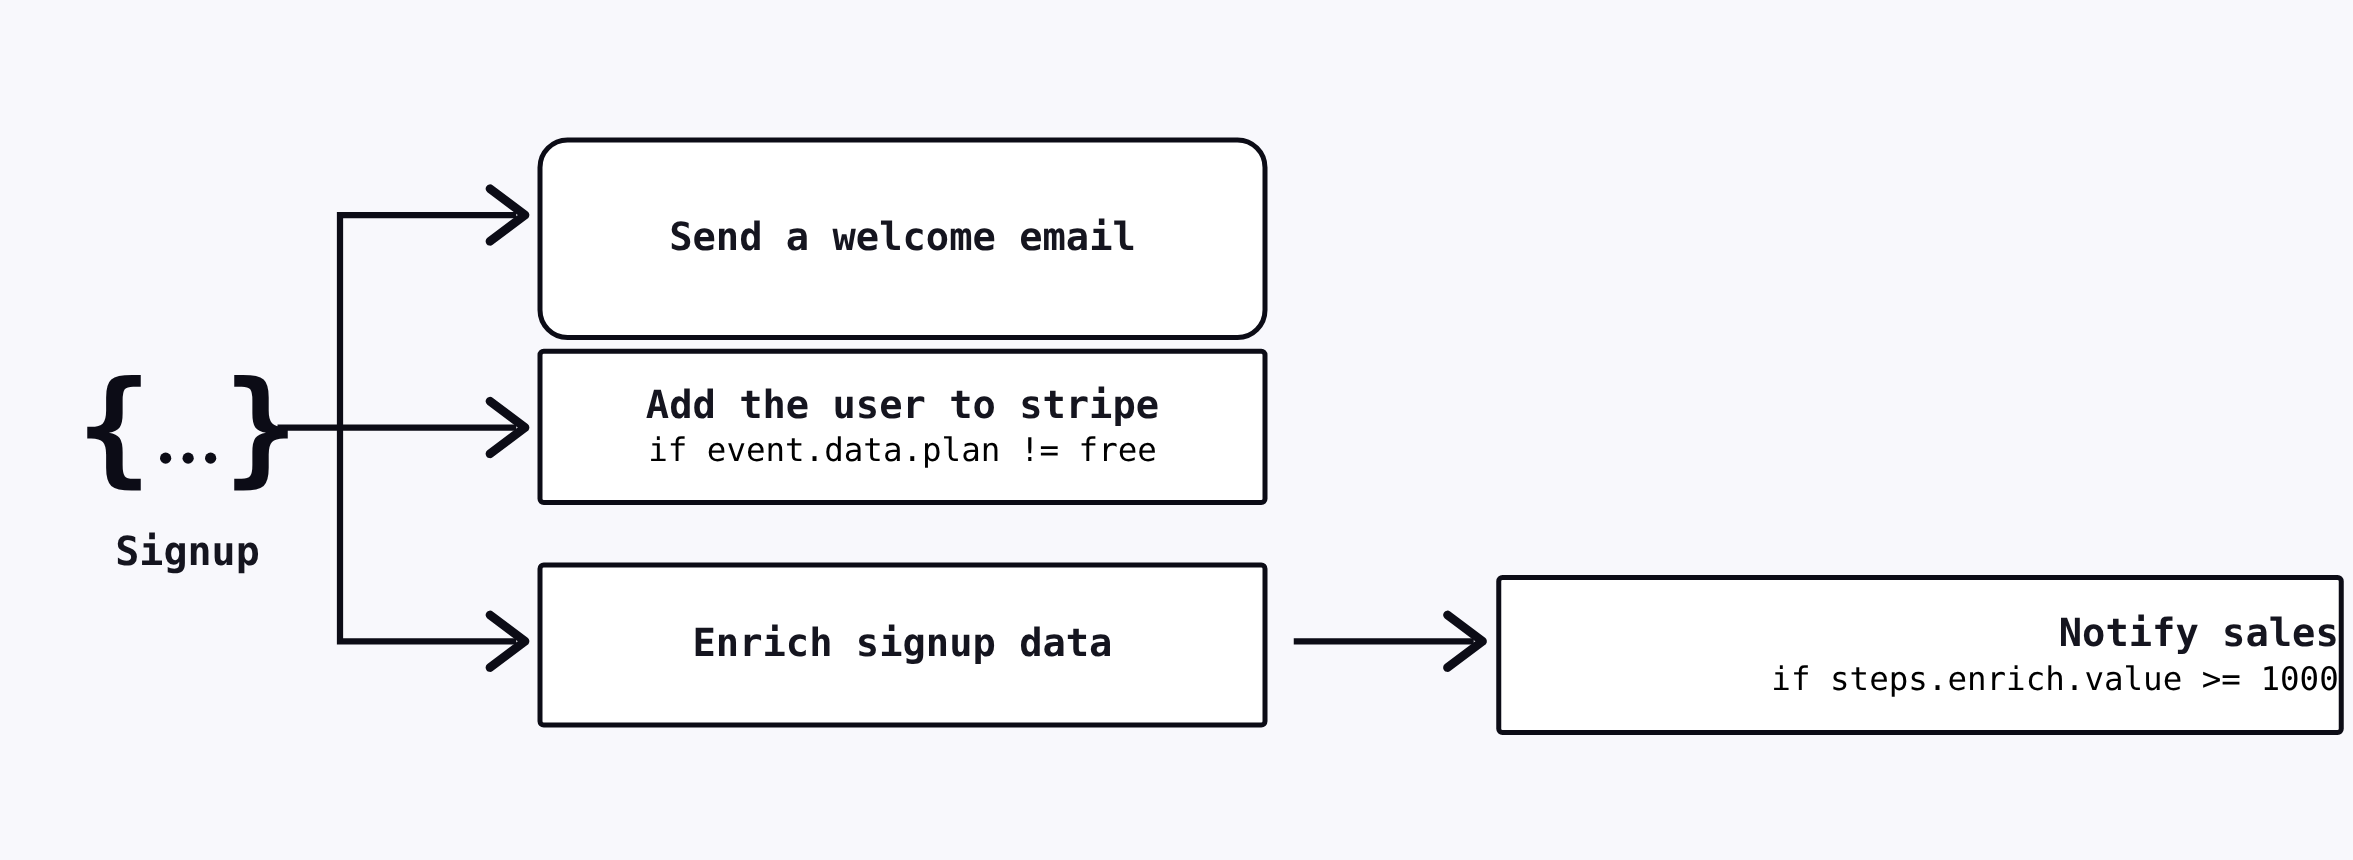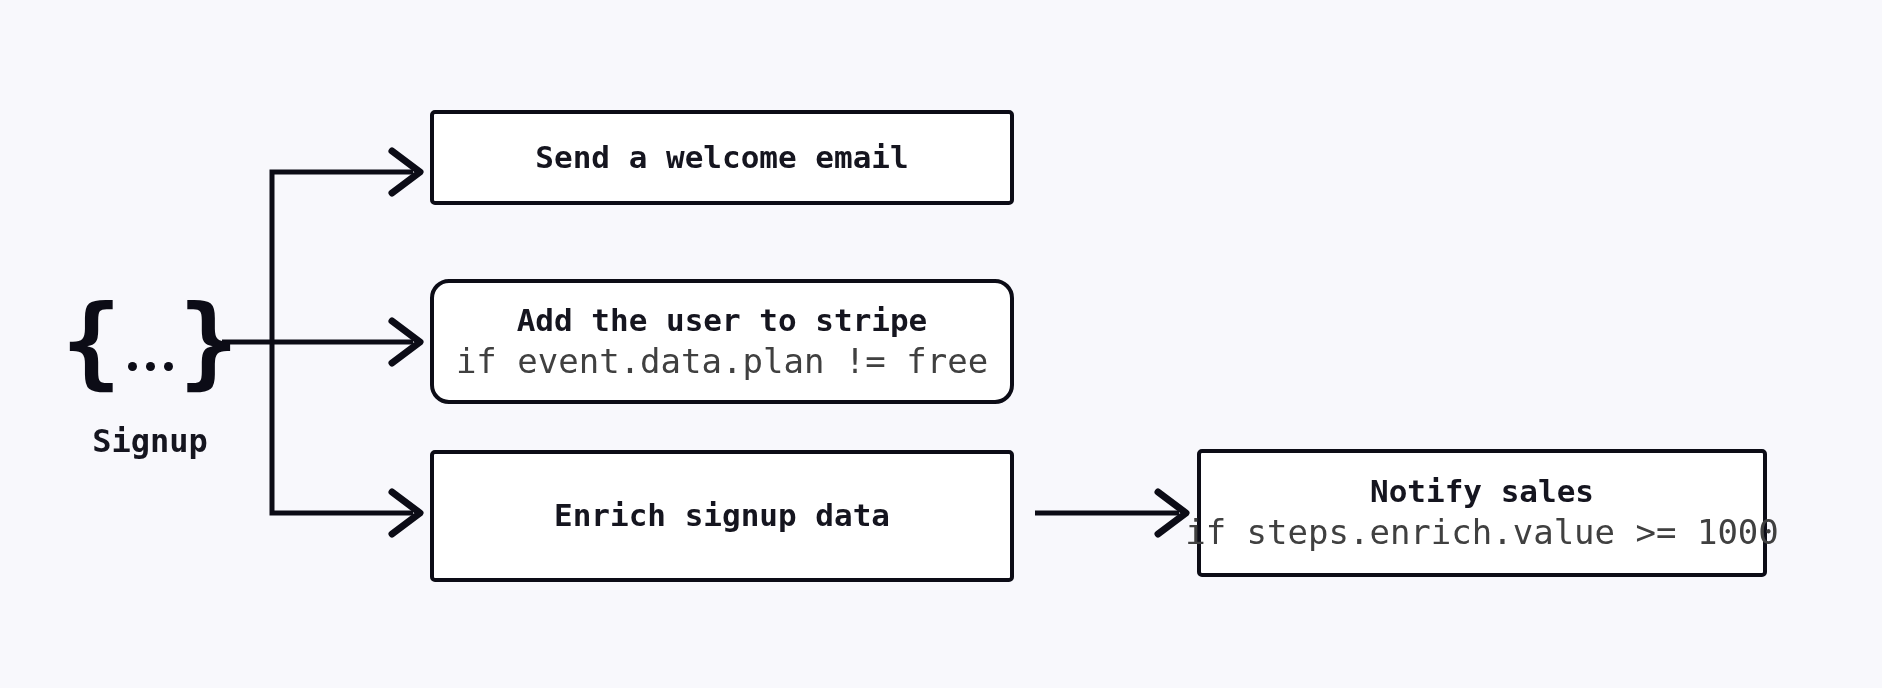--- a/index.html
+++ b/index.html
@@ -43,27 +43,27 @@
     border: 4px solid #0c0c16; border-radius: 5px;
     display: flex; flex-direction: column;
     align-items: center; justify-content: center;
     gap: 4px;
   }
   .step-title {
     font-weight: 700; font-size: 31px; color: #15151f;
     white-space: nowrap; line-height: 1.15;
   }
   .step-cond {
-    font-weight: 400; font-size: 34px; color: #404040;
+    font-weight: 400; font-size: 26px; color: #000000;
     white-space: nowrap; line-height: 1.1;
   }
-  #box-send    { left: 430px; top: 110px; width: 584px; height: 95px; }
-  #box-stripe  { left: 430px; top: 279px; width: 584px; height: 125px; border-radius: 19px; }
+  #box-send    { left: 430px; top: 110px; width: 584px; height: 162px; border-radius: 24px; }
+  #box-stripe  { left: 430px; top: 279px; width: 584px; height: 125px; }
   #box-enrich  { left: 430px; top: 450px; width: 584px; height: 132px; }
-  #box-notify  { left: 1197px; top: 449px; width: 570px; height: 128px; }
+  #box-notify  { left: 1197px; top: 460px; width: 678px; height: 128px; align-items: flex-end; }
 </style>
 </head>
 <body>
 
 <div class="canvas">
 
   <svg class="arrows" viewBox="0 0 1882 688" aria-hidden="true">
 
     <path class="edge" d="M 413 172 H 272 V 513 H 413"></path>
 

